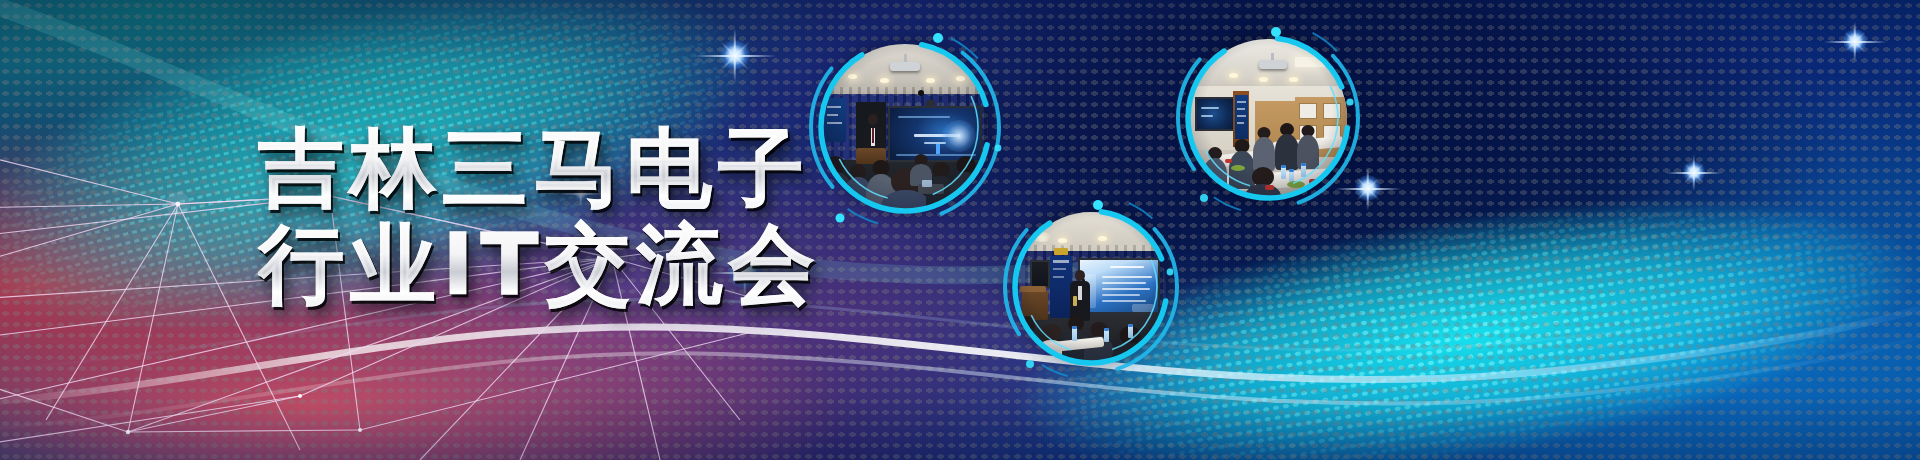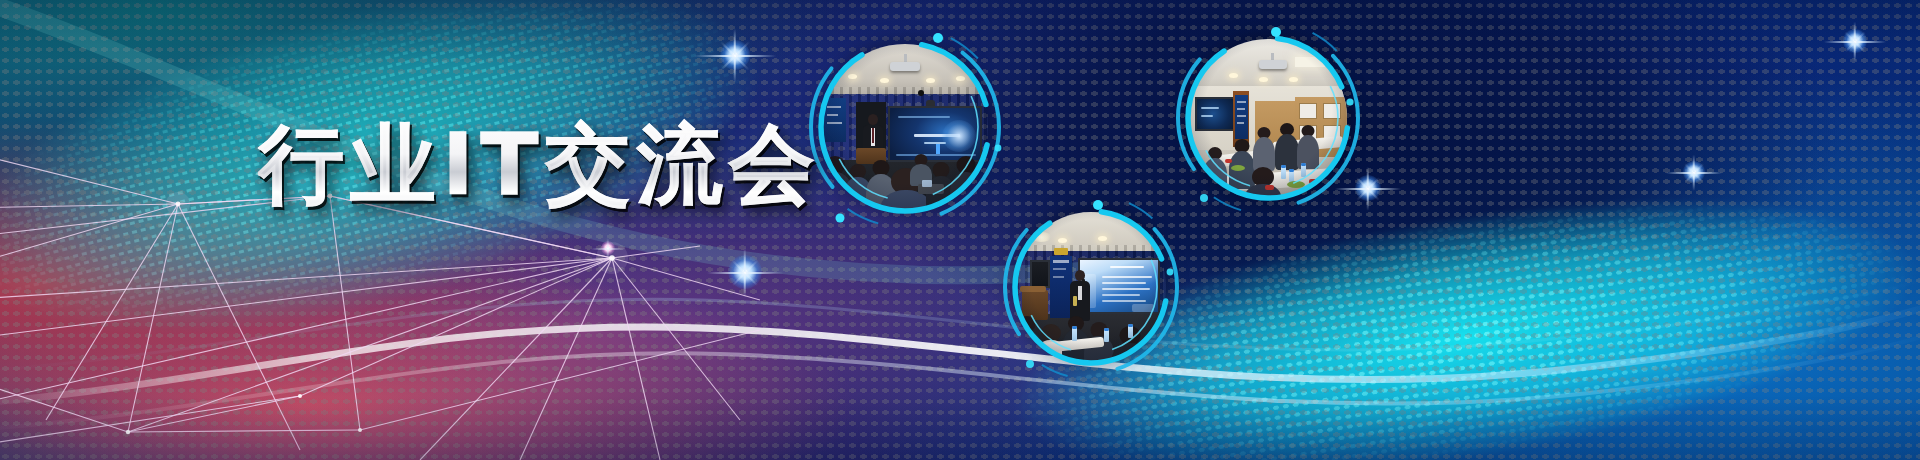--- a/index.html
+++ b/index.html
@@ -242,20 +242,21 @@
         <circle cx="128" cy="432" r="2.2"></circle>
         <circle cx="300" cy="396" r="2"></circle>
         <circle cx="360" cy="430" r="2"></circle>
       </g>
       <circle cx="612" cy="258" r="16" fill="#ffffff" fill-opacity=".10"></circle>
       <circle cx="178" cy="204" r="12" fill="#ffd5f0" fill-opacity=".12"></circle>
     </svg>
   </div>
 
   <div class="title-wrap">
+    <div class="tline">吉林三马电子</div>
     <div class="tline tline2">行业IT交流会</div>
   </div>
 
   <div class="circle" style="left:800px; top:22px; width:210px; height:210px;">
     <div class="photo" style="left:22px; top:22px; width:166px; height:166px;">
       <div class="scene">
         <div class="ceil" style="height:30%;"></div>
         <div class="wallwood stripes" style="top:26%; height:46%;"></div>
         <div style="position:absolute;left:0;right:0;bottom:0;height:30%;background:linear-gradient(180deg,#23262c 0%,#171a1f 100%)"></div>
 

